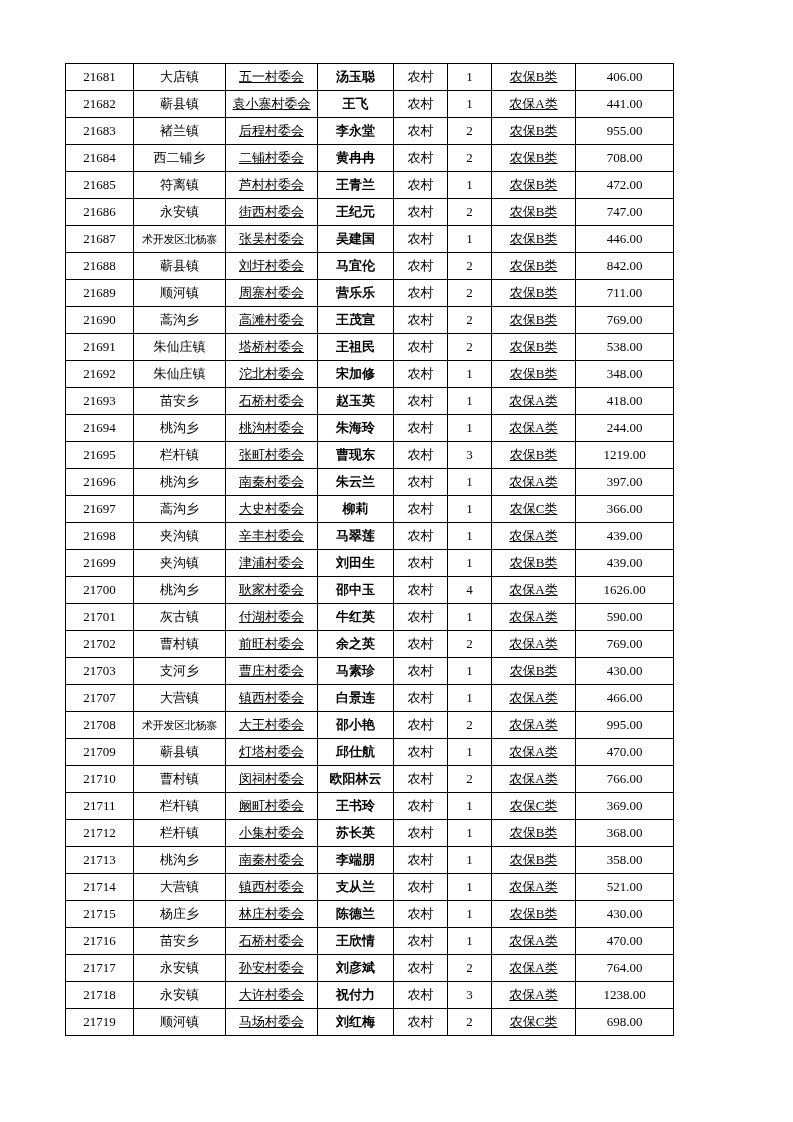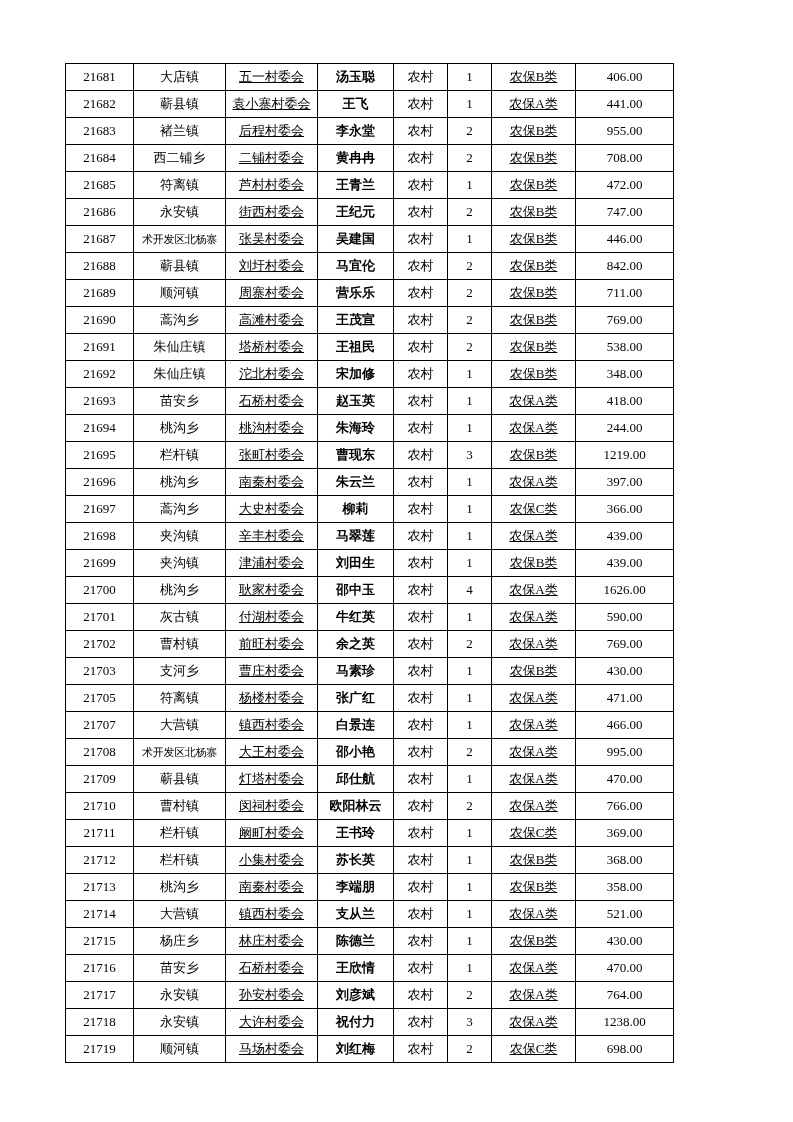--- a/index.html
+++ b/index.html
@@ -301,30 +301,20 @@
             <td class="id">21703</td>
             <td class="town">支河乡</td>
             <td class="vill">曹庄村委会</td>
             <td class="name">马素珍</td>
             <td class="type">农村</td>
             <td class="num">1</td>
             <td class="cat">农保B类</td>
             <td class="amt">430.00</td>
           </tr>
           <tr>
-            <td class="id">21705</td>
-            <td class="town">符离镇</td>
-            <td class="vill">杨楼村委会</td>
-            <td class="name">张广红</td>
-            <td class="type">农村</td>
-            <td class="num">1</td>
-            <td class="cat">农保A类</td>
-            <td class="amt">471.00</td>
-          </tr>
-          <tr>
             <td class="id">21707</td>
             <td class="town">大营镇</td>
             <td class="vill">镇西村委会</td>
             <td class="name">白景连</td>
             <td class="type">农村</td>
             <td class="num">1</td>
             <td class="cat">农保A类</td>
             <td class="amt">466.00</td>
           </tr>
           <tr>

